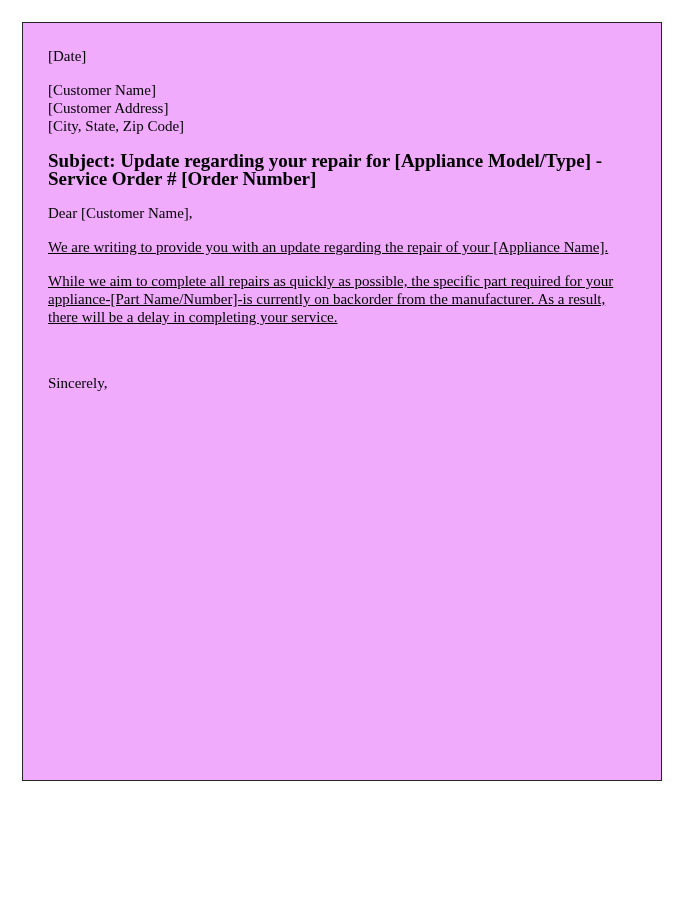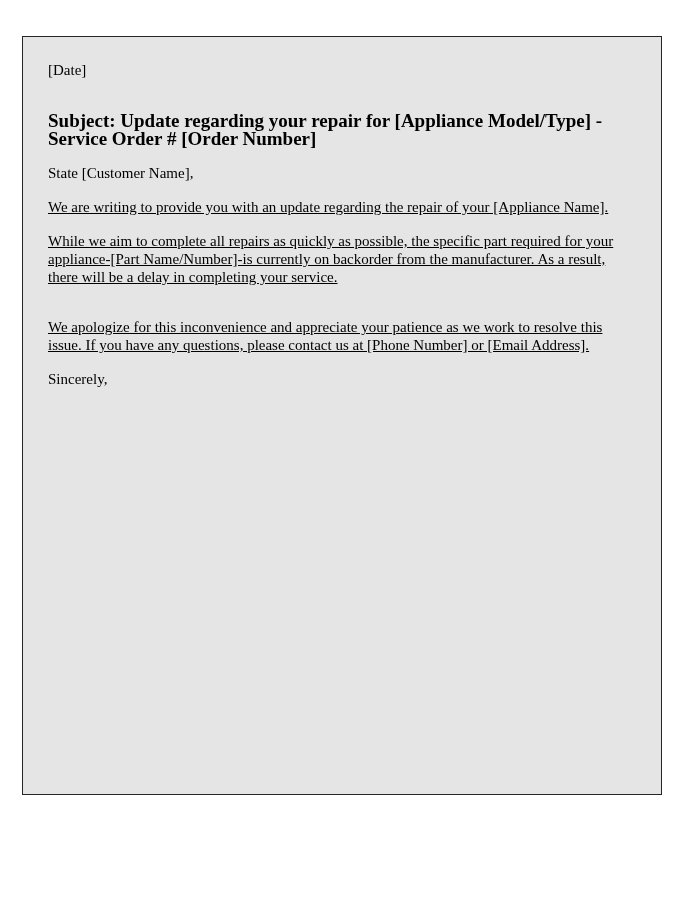--- a/index.html
+++ b/index.html
@@ -11,25 +11,25 @@
     width: 700px;
     height: 900px;
     font-family: "Liberation Serif", "DejaVu Serif", serif;
     color: #000000;
     overflow: hidden;
   }
 
   .page-sheet {
     position: absolute;
     left: 22px;
-    top: 36px;
+    top: 22px;
     width: 640px;
     height: 759px;
     border: 1px solid #262626;
-    background: #e5e5e5;
+    background: #f0abfc;
     box-sizing: border-box;
   }
 
   .letter-body {
     position: absolute;
     left: 25px;
     top: 24px;
     width: 579px;
   }
 
@@ -76,43 +76,47 @@
 </head>
 <body>
 
 <div class="page-sheet">
   <div class="letter-body">
 
     <div class="block">[Date]</div>
 
     <div class="spacer gap-date"></div>
 
+    <div>
+      <span class="line">[Customer Name]</span>
+      <span class="line">[Customer Address]</span>
+      <span class="line">[City, State, Zip Code]</span>
+    </div>
 
     <div class="spacer gap-address"></div>
 
     <div class="subject-line">Subject: Update regarding your repair for [Appliance Model/Type] - Service Order # [Order Number]</div>
 
     <div class="spacer gap-subject"></div>
 
-    <div class="block">State [Customer Name],</div>
+    <div class="block">Dear [Customer Name],</div>
 
     <div class="spacer gap-salut"></div>
 
     <div class="para">We are writing to provide you with an update regarding the repair of your [Appliance Name].</div>
 
     <div class="spacer gap-para"></div>
 
     <div class="para">While we aim to complete all repairs as quickly as possible, the specific part required for your appliance-[Part Name/Number]-is currently on backorder from the manufacturer. As a result, there will be a delay in completing your service.</div>
 
     <div class="spacer gap-para"></div>
 
 
     <div class="spacer gap-para"></div>
 
-    <div class="para">We apologize for this inconvenience and appreciate your patience as we work to resolve this issue. If you have any questions, please contact us at [Phone Number] or [Email Address].</div>
 
     <div class="spacer gap-closing"></div>
 
     <div class="block">Sincerely,</div>
 
     <div class="spacer gap-sign"></div>
 
 
   </div>
 </div>

